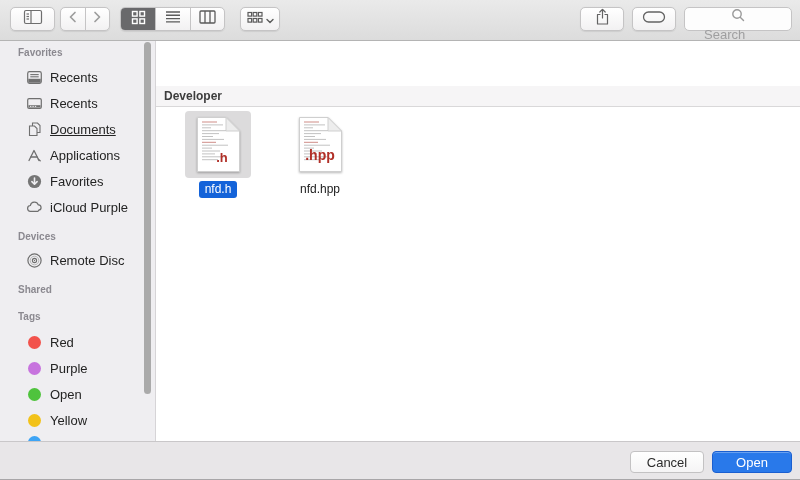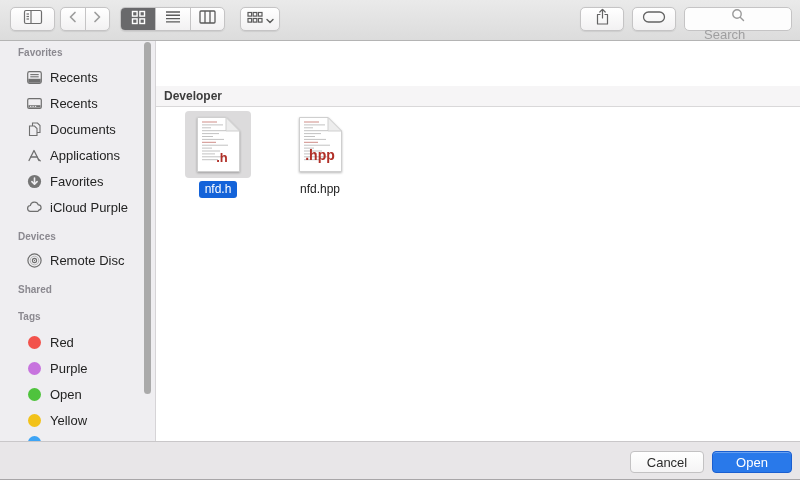--- a/index.html
+++ b/index.html
@@ -243,21 +243,21 @@
           <rect x="1.7" y="3.7" width="13.6" height="9.6" rx="1.4" fill="none" stroke="#6f6f6f" stroke-width="1.2"></rect>
           <rect x="2.5" y="10.2" width="12" height="2.3" fill="#6f6f6f"></rect>
           <rect x="4" y="10.9" width="1.4" height="1" fill="#efeef1"></rect>
           <rect x="6.4" y="10.9" width="1.4" height="1" fill="#efeef1"></rect>
           <rect x="8.8" y="10.9" width="1.4" height="1" fill="#efeef1"></rect>
         </svg>
       </span>
       <span>Recents</span>
     </div>
 
-    <div class="side-item" style="top:75px;">
+    <div class="side-item" style="top:75px;text-decoration:underline;">
       <span class="ic">
         <svg width="17" height="17" viewBox="0 0 17 17">
           <path d="M6.5,2 h5 l2.5,2.5 v7 h-7.5 z" fill="none" stroke="#6f6f6f" stroke-width="1.1"></path>
           <path d="M3.5,5 h5 l2.5,2.5 v7 h-7.5 z" fill="#efeef1" stroke="#6f6f6f" stroke-width="1.1"></path>
         </svg>
       </span>
       <span>Documents</span>
     </div>
 
     <div class="side-item" style="top:101px;">

